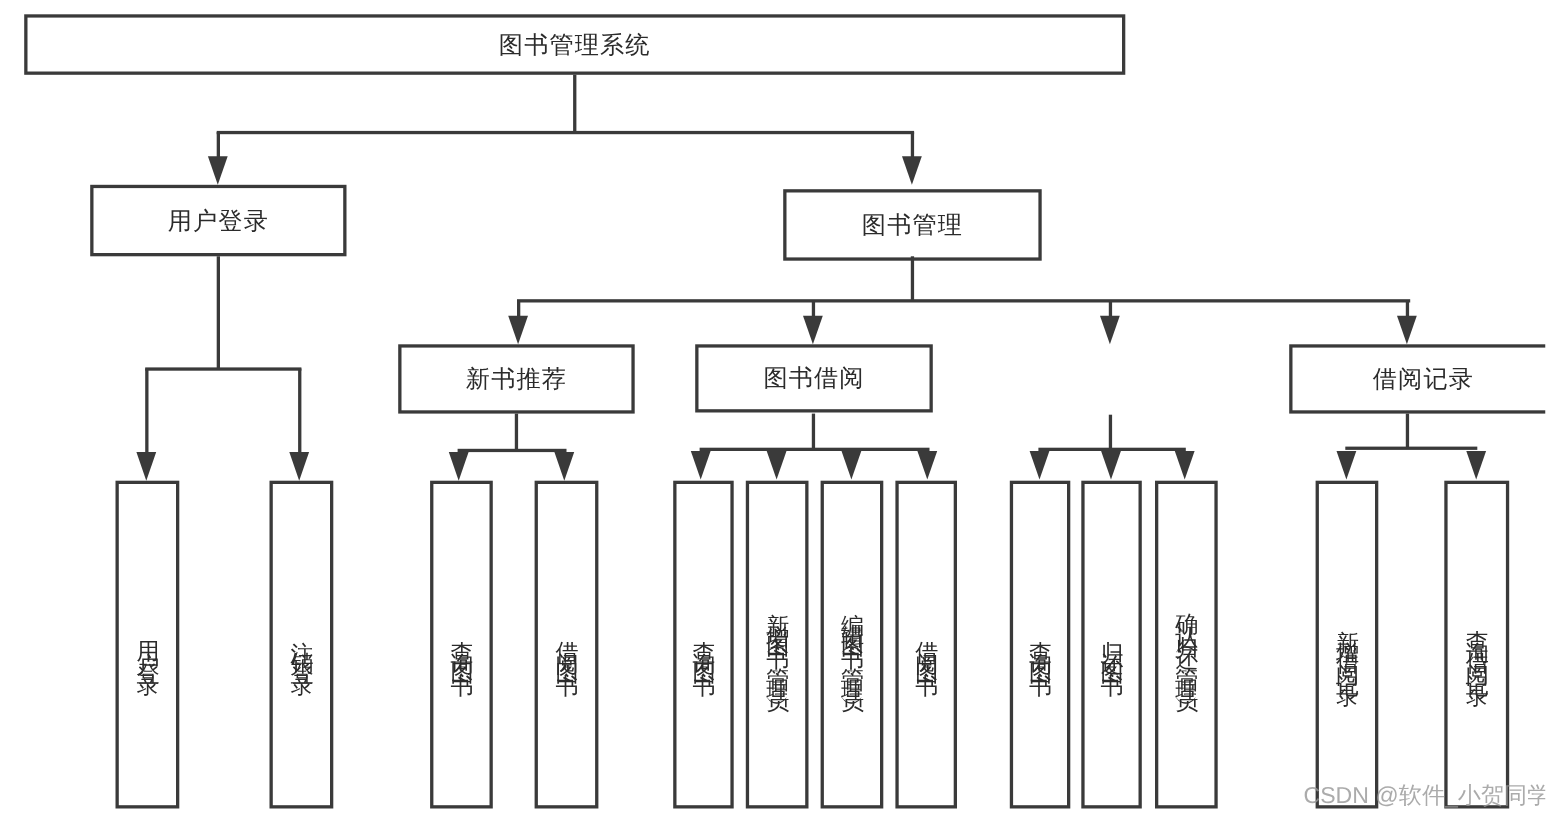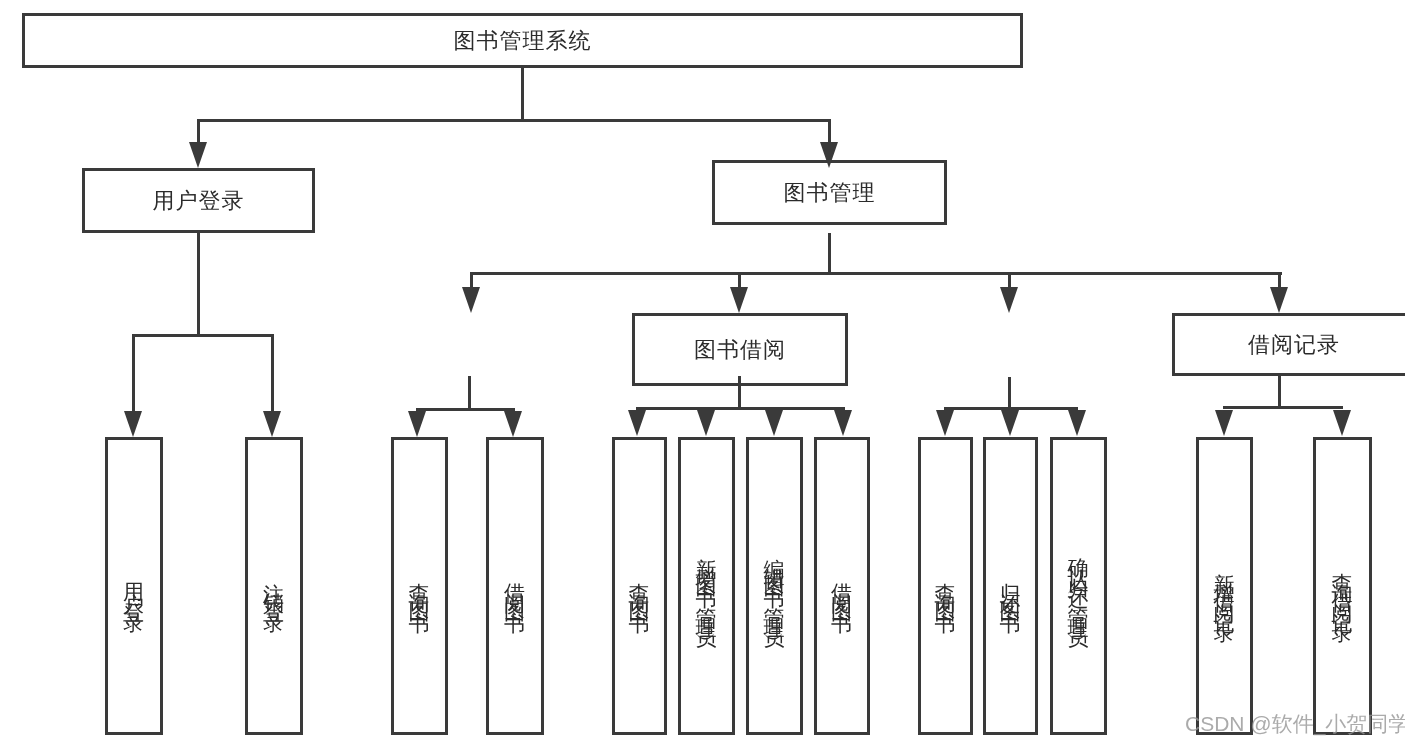--- a/index.html
+++ b/index.html
@@ -40,25 +40,28 @@
 
 <div class="stage">
 
   <div class="box" style="left:22px;top:13px;width:1001px;height:55px;">
     <span class="hlabel">图书管理系统</span>
   </div>
 
   <div class="box" style="left:82px;top:168px;width:233px;height:65px;">
     <span class="hlabel">用户登录</span>
   </div>
-  <div class="box" style="left:712px;top:160px;width:235px;height:65px;">
+  <div class="box" style="left:712px;top:172px;width:235px;height:65px;">
     <span class="hlabel">图书管理</span>
   </div>
 
-  <div class="box" style="left:632px;top:313px;width:216px;height:73px;">
+  <div class="box" style="left:362px;top:313px;width:215px;height:63px;">
+    <span class="hlabel">新书推荐</span>
+  </div>
+  <div class="box" style="left:632px;top:313px;width:216px;height:62px;">
     <span class="hlabel">图书借阅</span>
   </div>
   <div class="box" style="left:1172px;top:313px;width:244px;height:63px;">
     <span class="hlabel">借阅记录</span>
   </div>
 
   <div class="box" style="left:105px;top:437px;width:58px;height:298px;">
     <span class="vlabel">用户登录</span>
   </div>
   <div class="box" style="left:245px;top:437px;width:58px;height:298px;">

